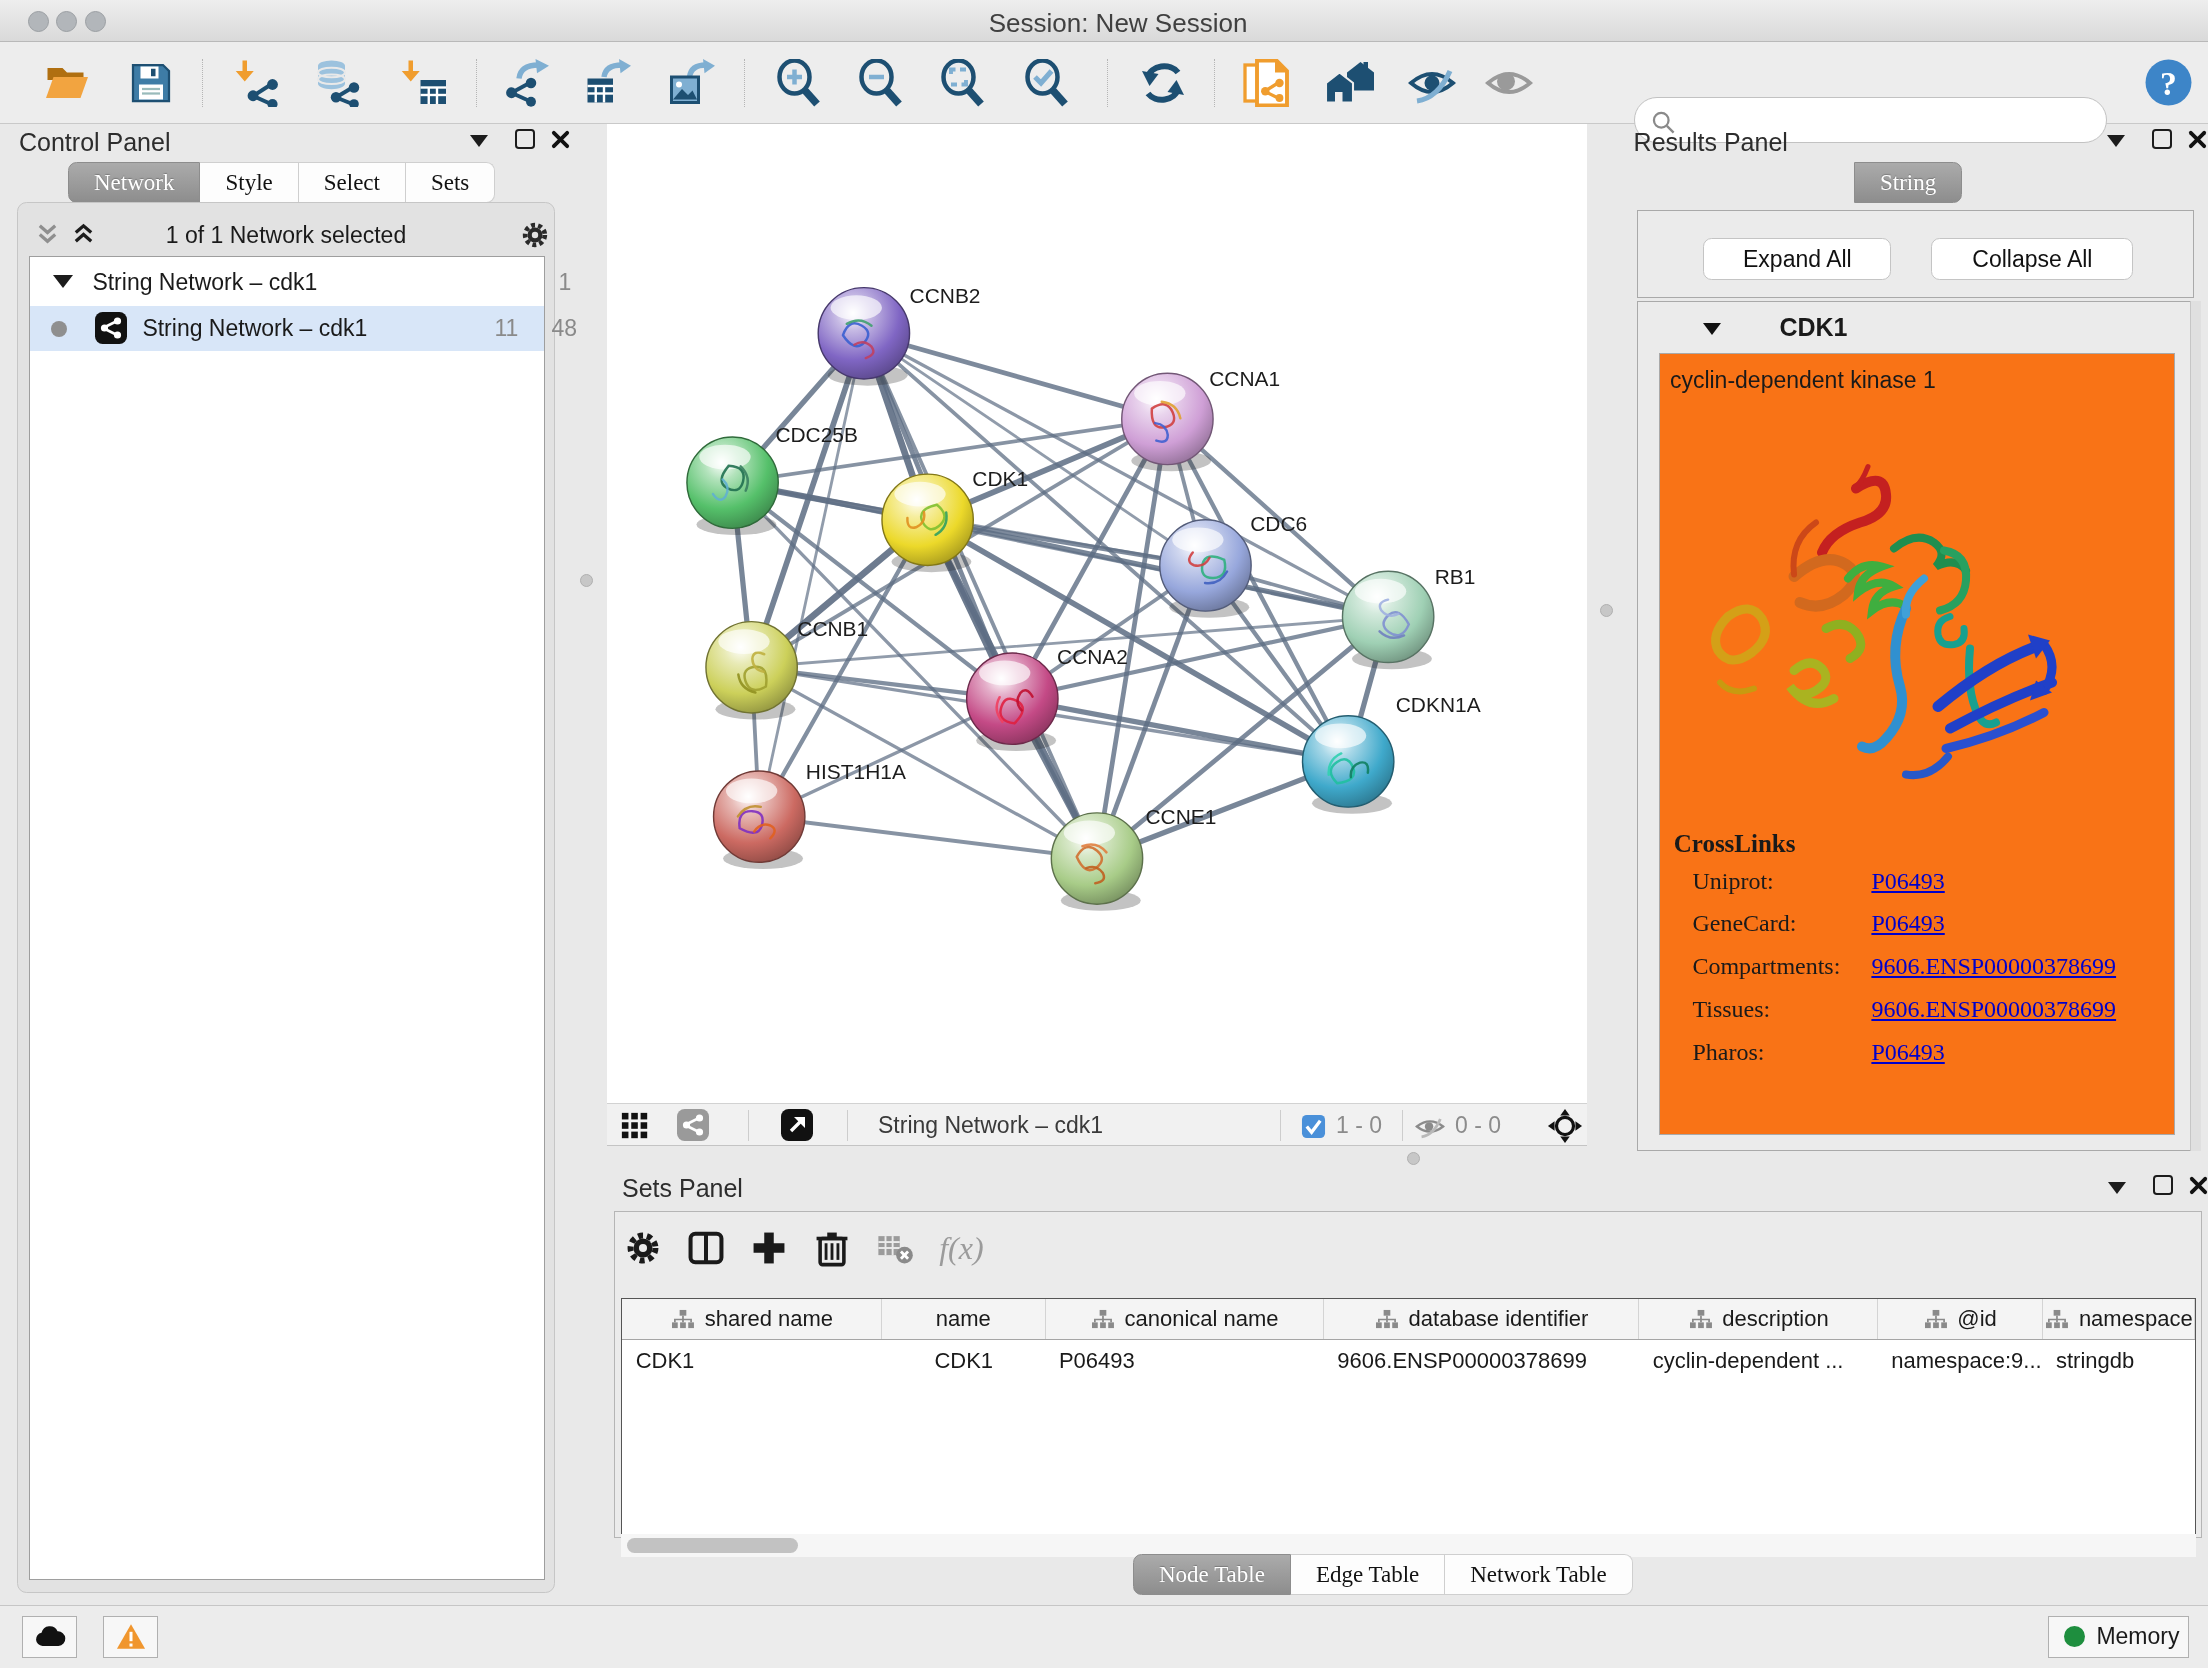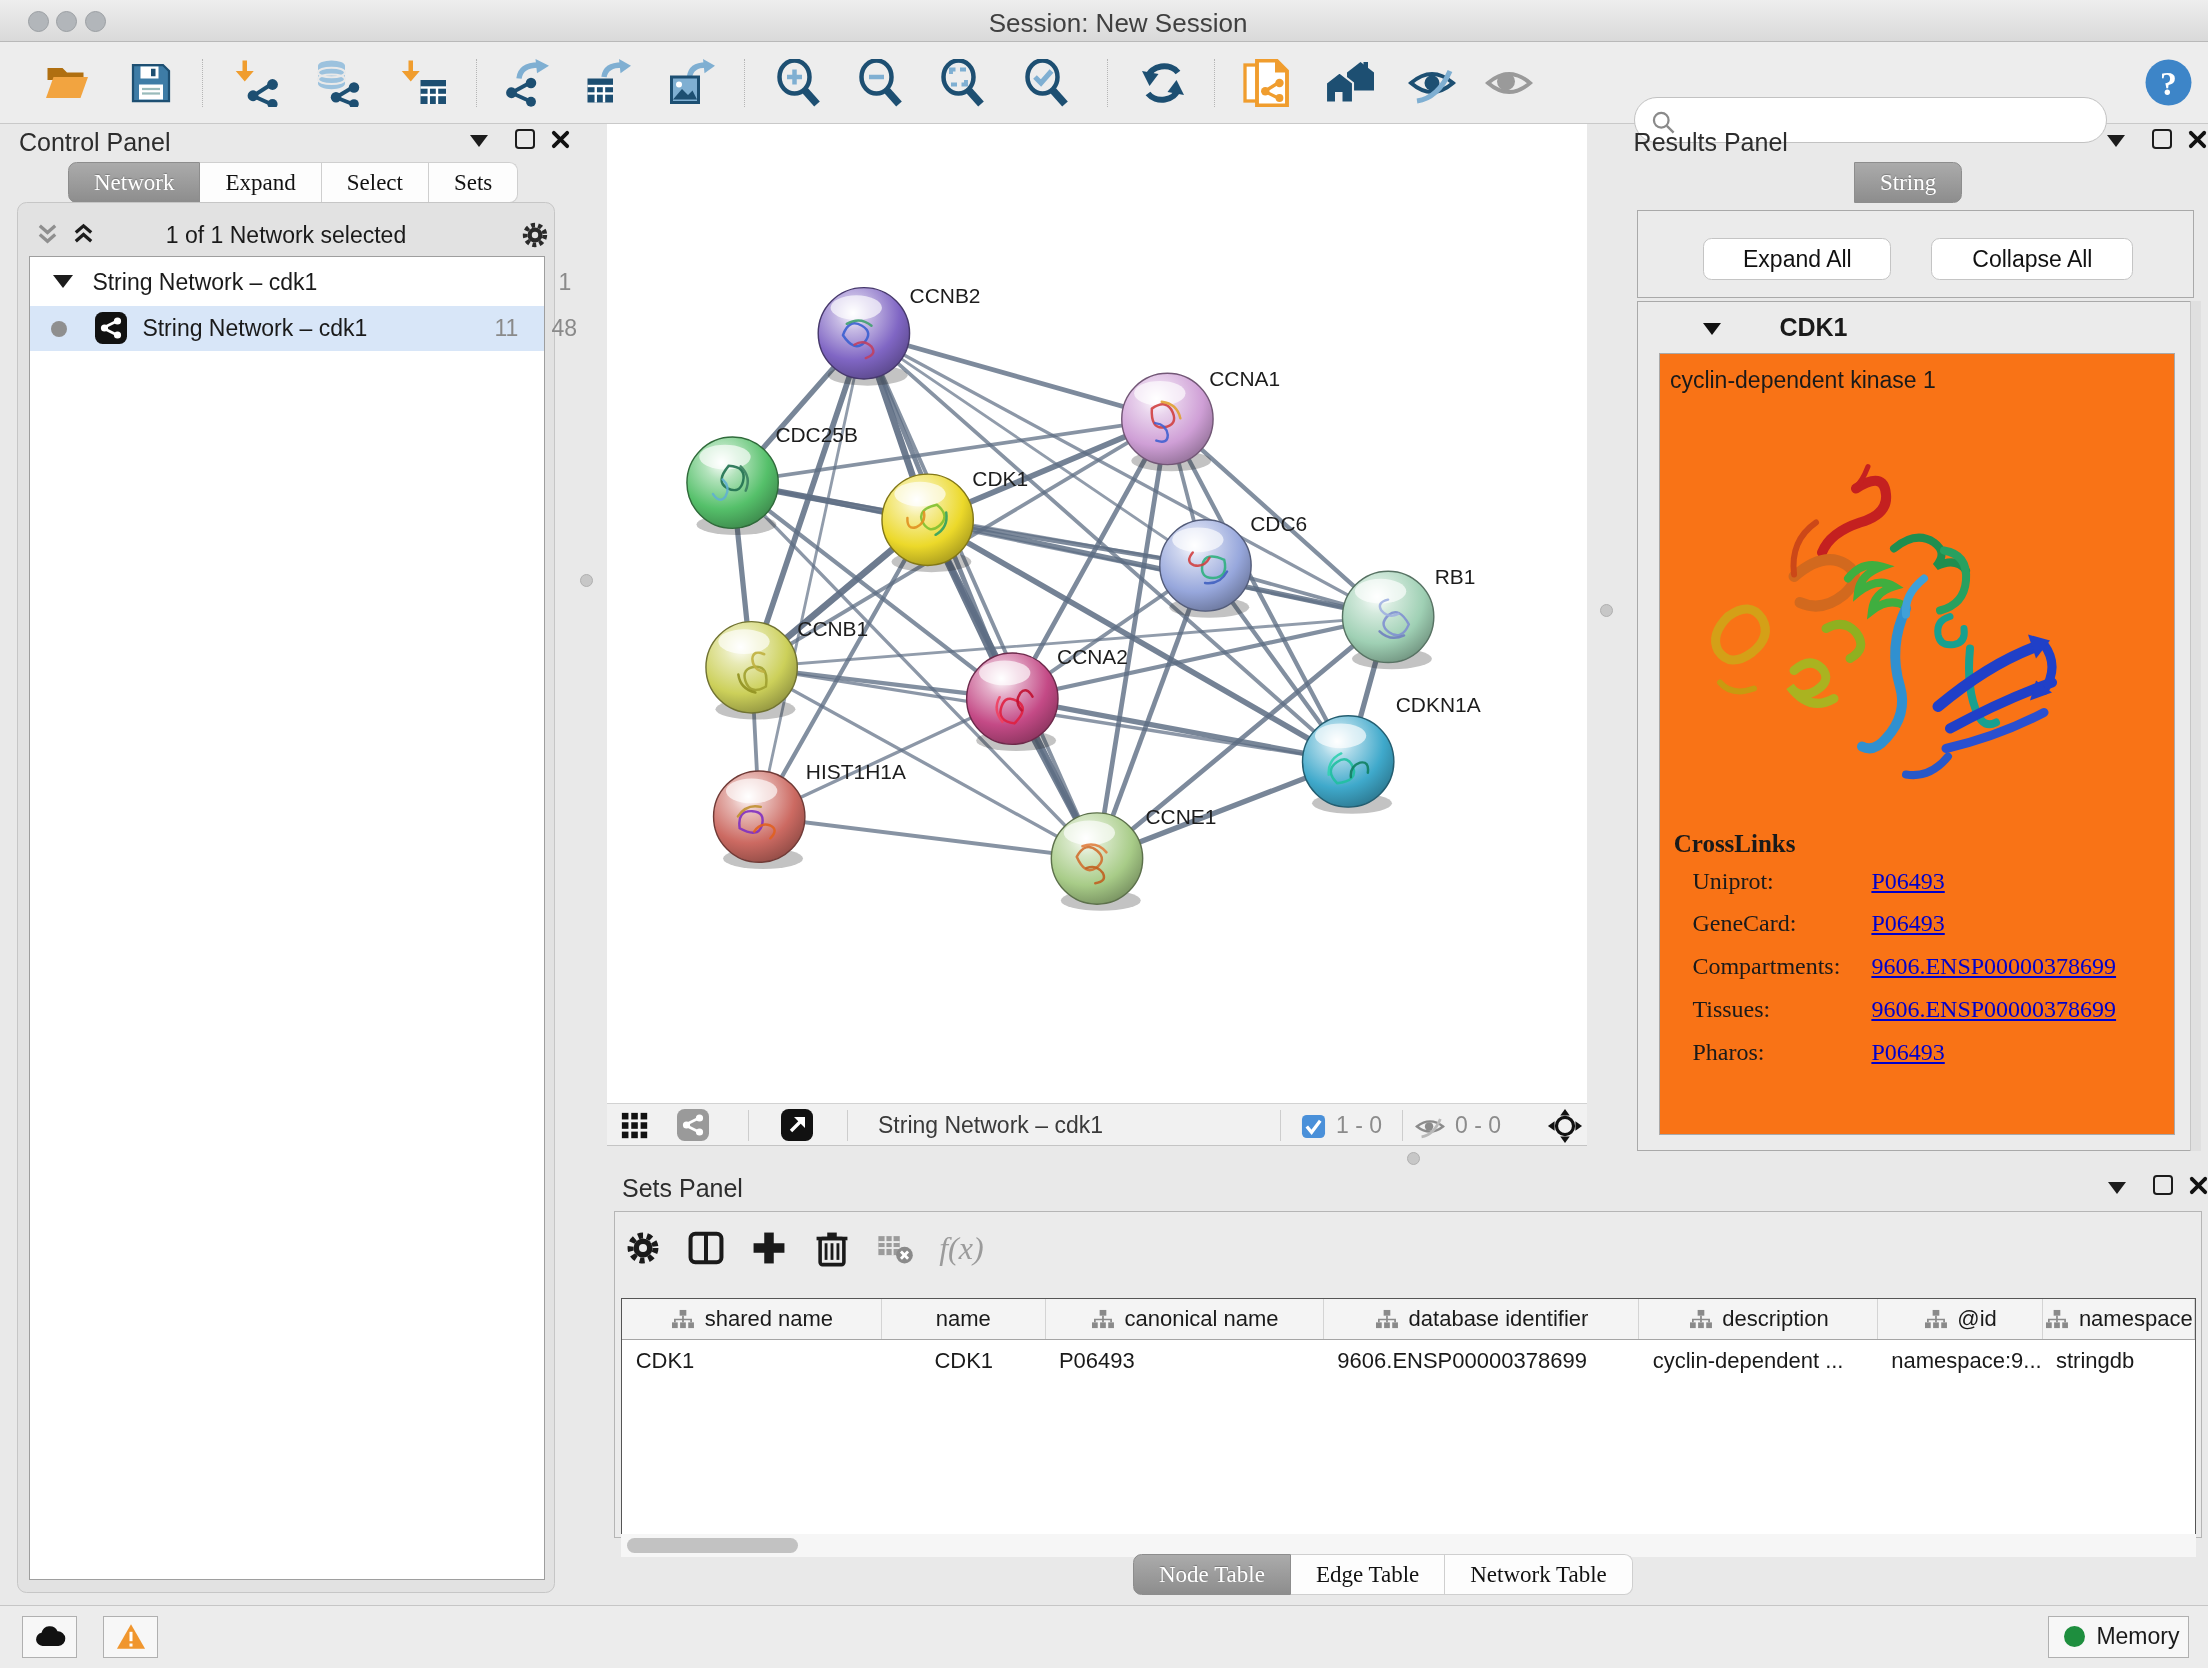--- a/index.html
+++ b/index.html
@@ -298,21 +298,21 @@
   <span class="ph-float" style="left:515px; top:4.8px"></span>
   <svg style="position:absolute; left:550px; top:4.8px" width="21" height="21" viewBox="0 0 22 22">
       <g stroke="#111" stroke-width="4" stroke-linecap="round">
         <line x1="4" y1="4" x2="18" y2="18"></line>
         <line x1="18" y1="4" x2="4" y2="18"></line>
       </g>
     </svg>
 
   <div class="tabrow" style="left:68px; top:38px" id="cp-tabs">
       <span class="tab selected">Network</span>
-      <span class="tab">Expand</span>
+      <span class="tab">Style</span>
       <span class="tab">Select</span>
       <span class="tab">Sets</span>
     </div>
 
   <div class="cp-inner">
     <div class="cp-selbar">
       <svg style="position:absolute;left:17px;top:3.8px" width="25" height="25" viewBox="0 0 26 26">
           <g fill="none" stroke="#8f8f8f" stroke-width="3.4">
             <path d="M5 4l8 7 8-7"></path>
             <path d="M5 13l8 7 8-7"></path>

